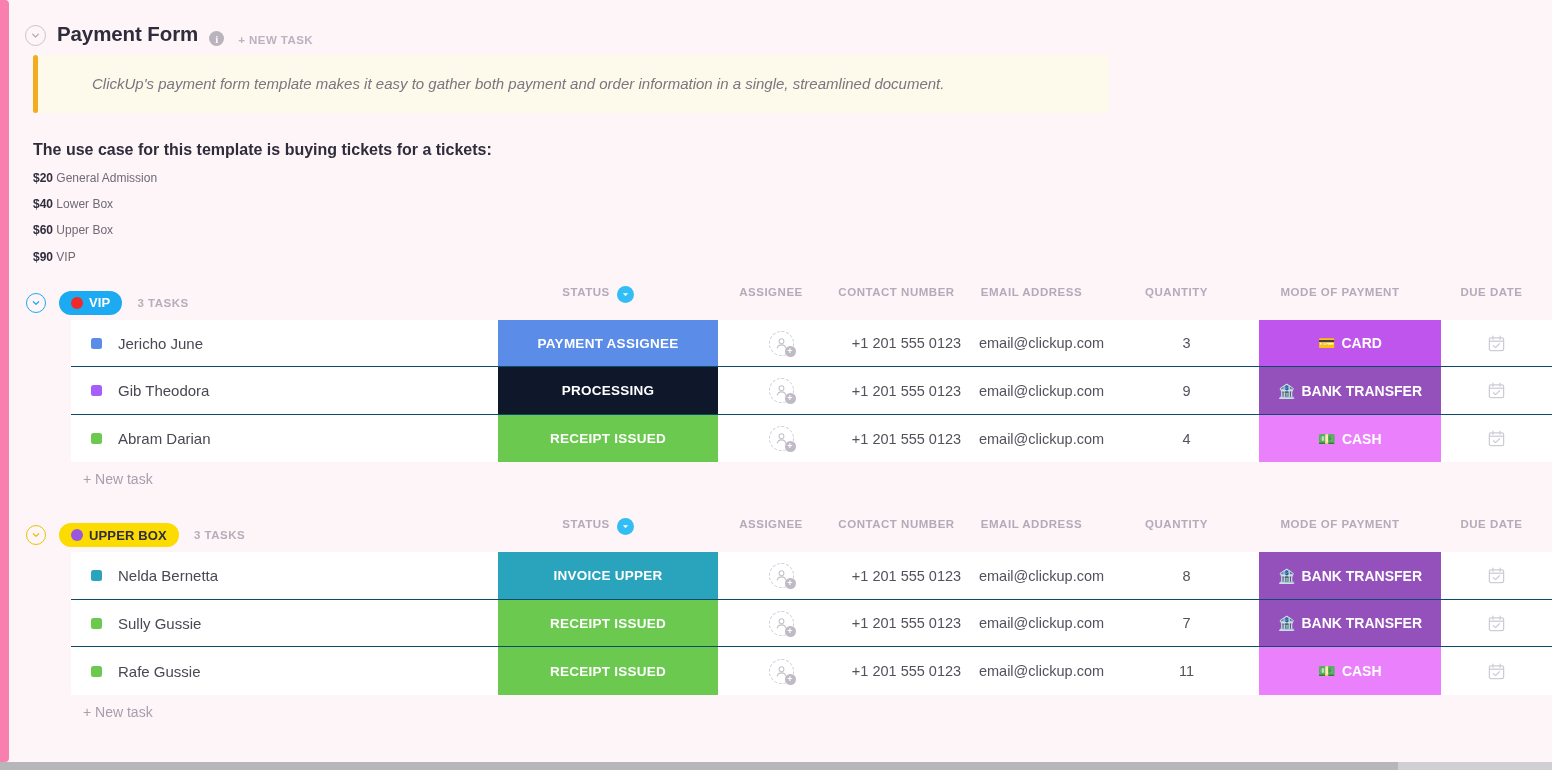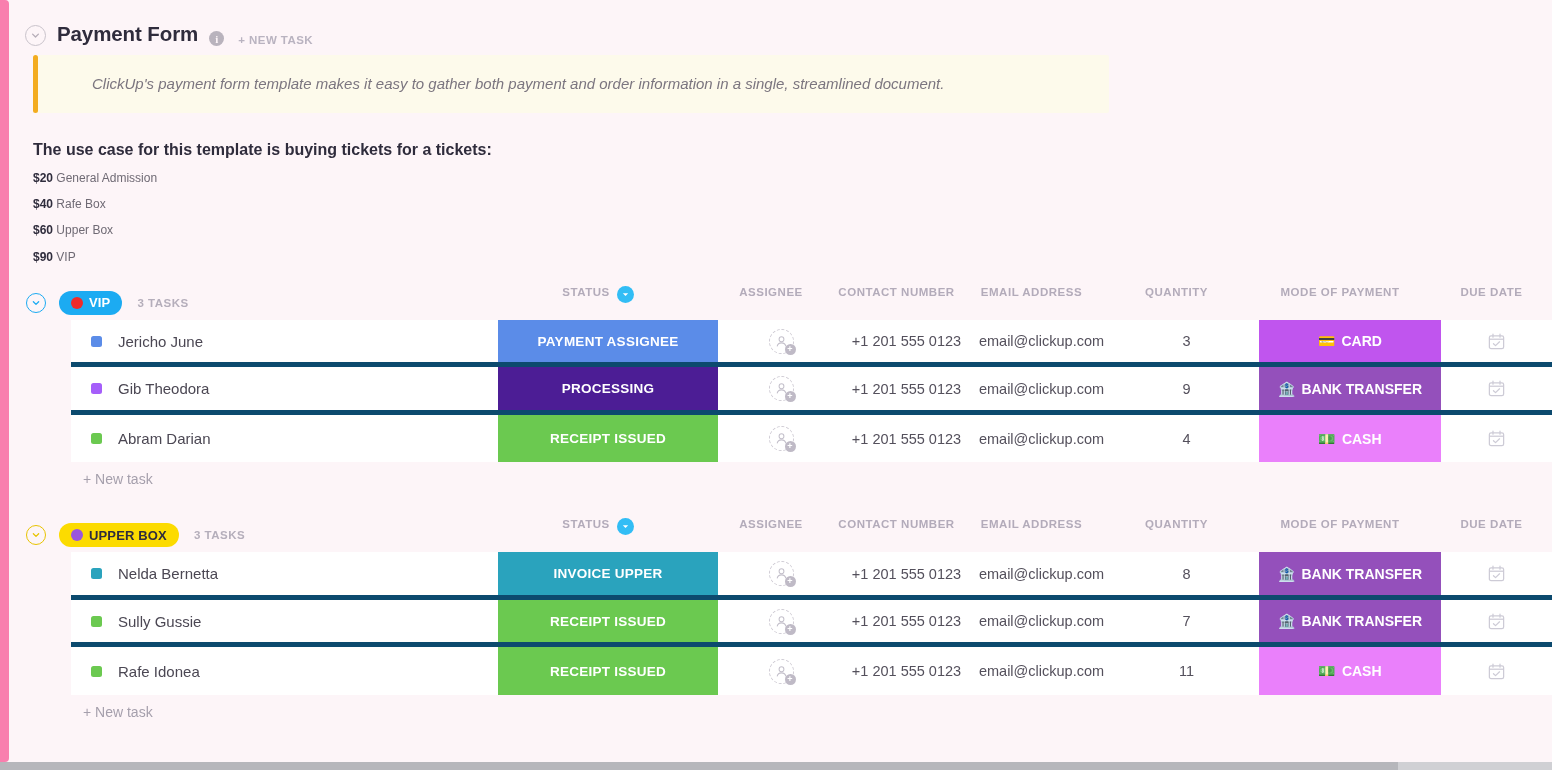--- a/index.html
+++ b/index.html
@@ -215,21 +215,21 @@
     margin-left: 62px;
     width: 1481px;
     background: #ffffff;
   }
   .row {
     position: relative;
     display: flex;
     align-items: stretch;
     height: 47.5px;
     background: #ffffff;
-    border-bottom: 5px solid #0c4a6e;
+    border-bottom: 1px solid #0c4a6e;
   }
   .row:last-child { border-bottom: none; }
 
   .cell {
     display: flex;
     align-items: center;
     font-size: 14.5px;
     color: #54505c;
     white-space: nowrap;
   }
@@ -340,21 +340,21 @@
 
     <div class="callout">
       <div class="callout-bar"></div>
       <div class="callout-text">ClickUp's payment form template makes it easy to gather both payment and order information in a single, streamlined document.</div>
     </div>
 
     <div class="usecase">
       <div class="usecase-title">The use case for this template is buying tickets for a tickets:</div>
       <div id="price-list">
           <div class="price-line"><span class="amt">$20</span><span> General Admission</span></div>
-          <div class="price-line"><span class="amt">$40</span><span> Rafe Box</span></div>
+          <div class="price-line"><span class="amt">$40</span><span> Lower Box</span></div>
           <div class="price-line"><span class="amt">$60</span><span> Upper Box</span></div>
           <div class="price-line"><span class="amt">$90</span><span> VIP</span></div>
         </div>
     </div>
 
     <div id="groups">
         <div class="group">
           <div class="group-head">
             <div class="group-chevron" style="color: rgb(28, 171, 242);">
               <svg width="10" height="10" viewBox="0 0 11 11">
@@ -427,21 +427,21 @@
                     <path d="M6.8 12.3 L9 14.3 L13.2 10.3" fill="none" stroke="currentColor" stroke-width="1.3" stroke-linecap="round" stroke-linejoin="round"></path>
                   </svg>
                 </span>
               </div>
             </div>
             <div class="row">
               <div class="cell cell-name">
                 <span class="name-dot" style="background: rgb(165, 94, 250);"></span>
                 <span class="name-text">Gib Theodora</span>
               </div>
-              <div class="cell cell-status" style="background: #4c1d95;">PROCESSING</div>
+              <div class="cell cell-status" style="background: #0f172a;">PROCESSING</div>
               <div class="cell cell-assignee">
                 <div class="avatar-add">
                   <svg width="13" height="13" viewBox="0 0 14 14">
                     <circle cx="7" cy="4.6" r="2.6" fill="none" stroke="#c4c0cb" stroke-width="1.1"></circle>
                     <path d="M2.3 12.3 a4.8 4.8 0 0 1 9.4 0" fill="none" stroke="#c4c0cb" stroke-width="1.1"></path>
                   </svg>
                   <span class="plus-badge">+</span>
                 </div>
               </div>
               <div class="cell cell-contact">+1 201 555 0123</div>
@@ -602,21 +602,21 @@
                     <path d="M2.5 7.6 H17.5" stroke="currentColor" stroke-width="1.3"></path>
                     <path d="M6.3 2.2 V5.4 M13.7 2.2 V5.4" stroke="currentColor" stroke-width="1.3" stroke-linecap="round"></path>
                     <path d="M6.8 12.3 L9 14.3 L13.2 10.3" fill="none" stroke="currentColor" stroke-width="1.3" stroke-linecap="round" stroke-linejoin="round"></path>
                   </svg>
                 </span>
               </div>
             </div>
             <div class="row">
               <div class="cell cell-name">
                 <span class="name-dot" style="background: rgb(107, 201, 80);"></span>
-                <span class="name-text">Rafe Idonea</span>
+                <span class="name-text">Rafe Gussie</span>
               </div>
               <div class="cell cell-status" style="background: rgb(107, 201, 80);">RECEIPT ISSUED</div>
               <div class="cell cell-assignee">
                 <div class="avatar-add">
                   <svg width="13" height="13" viewBox="0 0 14 14">
                     <circle cx="7" cy="4.6" r="2.6" fill="none" stroke="#c4c0cb" stroke-width="1.1"></circle>
                     <path d="M2.3 12.3 a4.8 4.8 0 0 1 9.4 0" fill="none" stroke="#c4c0cb" stroke-width="1.1"></path>
                   </svg>
                   <span class="plus-badge">+</span>
                 </div>

